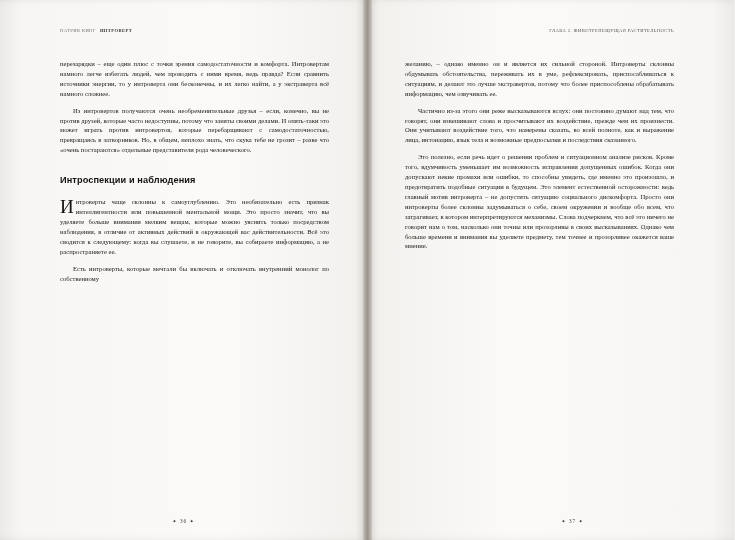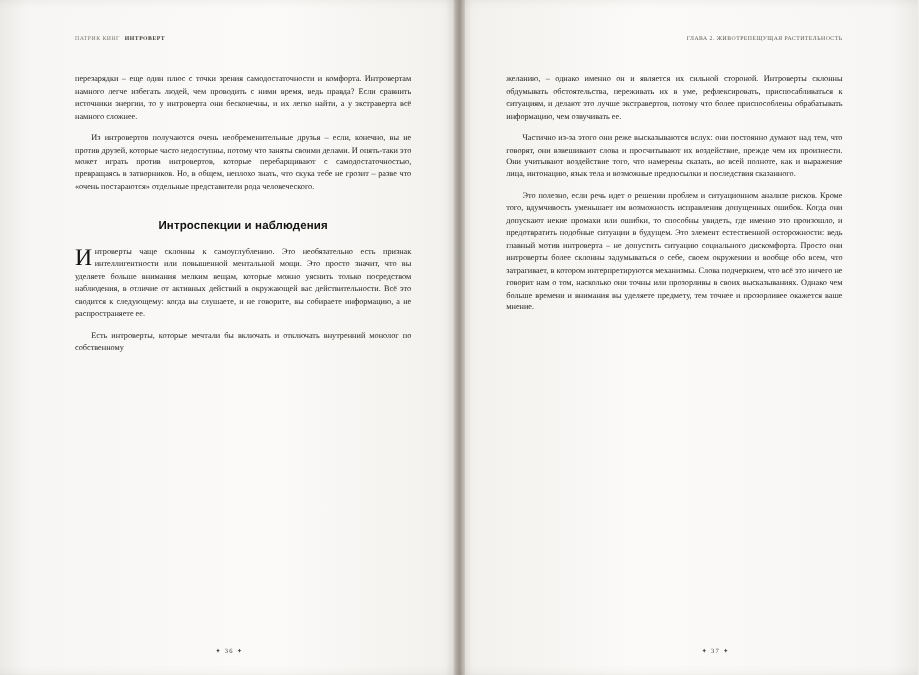--- a/index.html
+++ b/index.html
@@ -78,21 +78,20 @@
   p.body + p.body { margin-top: 7px; }
   p.body.cont { text-indent: 0; }
 
   h2.section {
     font-family: "Liberation Sans", sans-serif;
     font-size: 9.2px;
     font-weight: bold;
     color: #15120f;
     margin: 20px 0 12px 0;
     letter-spacing: 0.1px;
-    text-align: center;
   }
 
   .dropcap-para {
     position: relative;
   }
   .dropcap {
     float: left;
     font-family: "Liberation Serif", serif;
     font-size: 19px;
     line-height: 16px;

